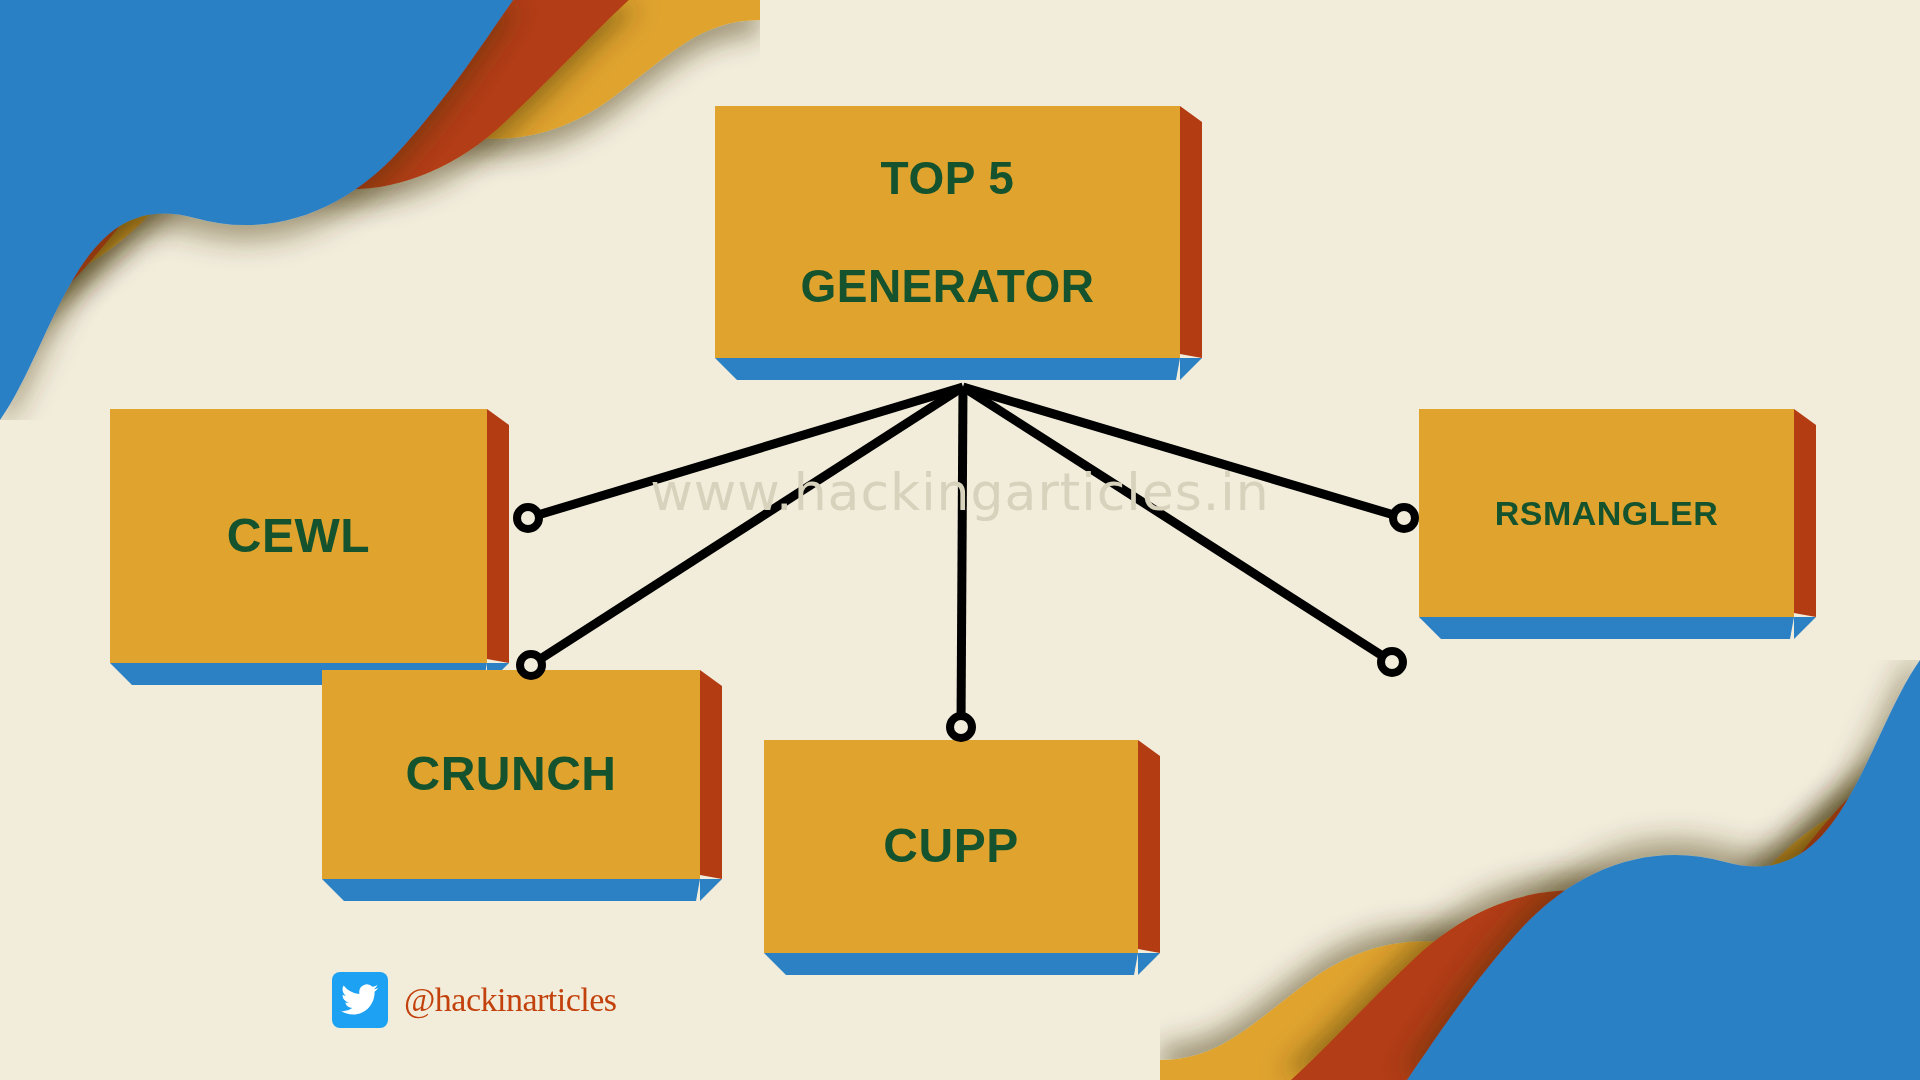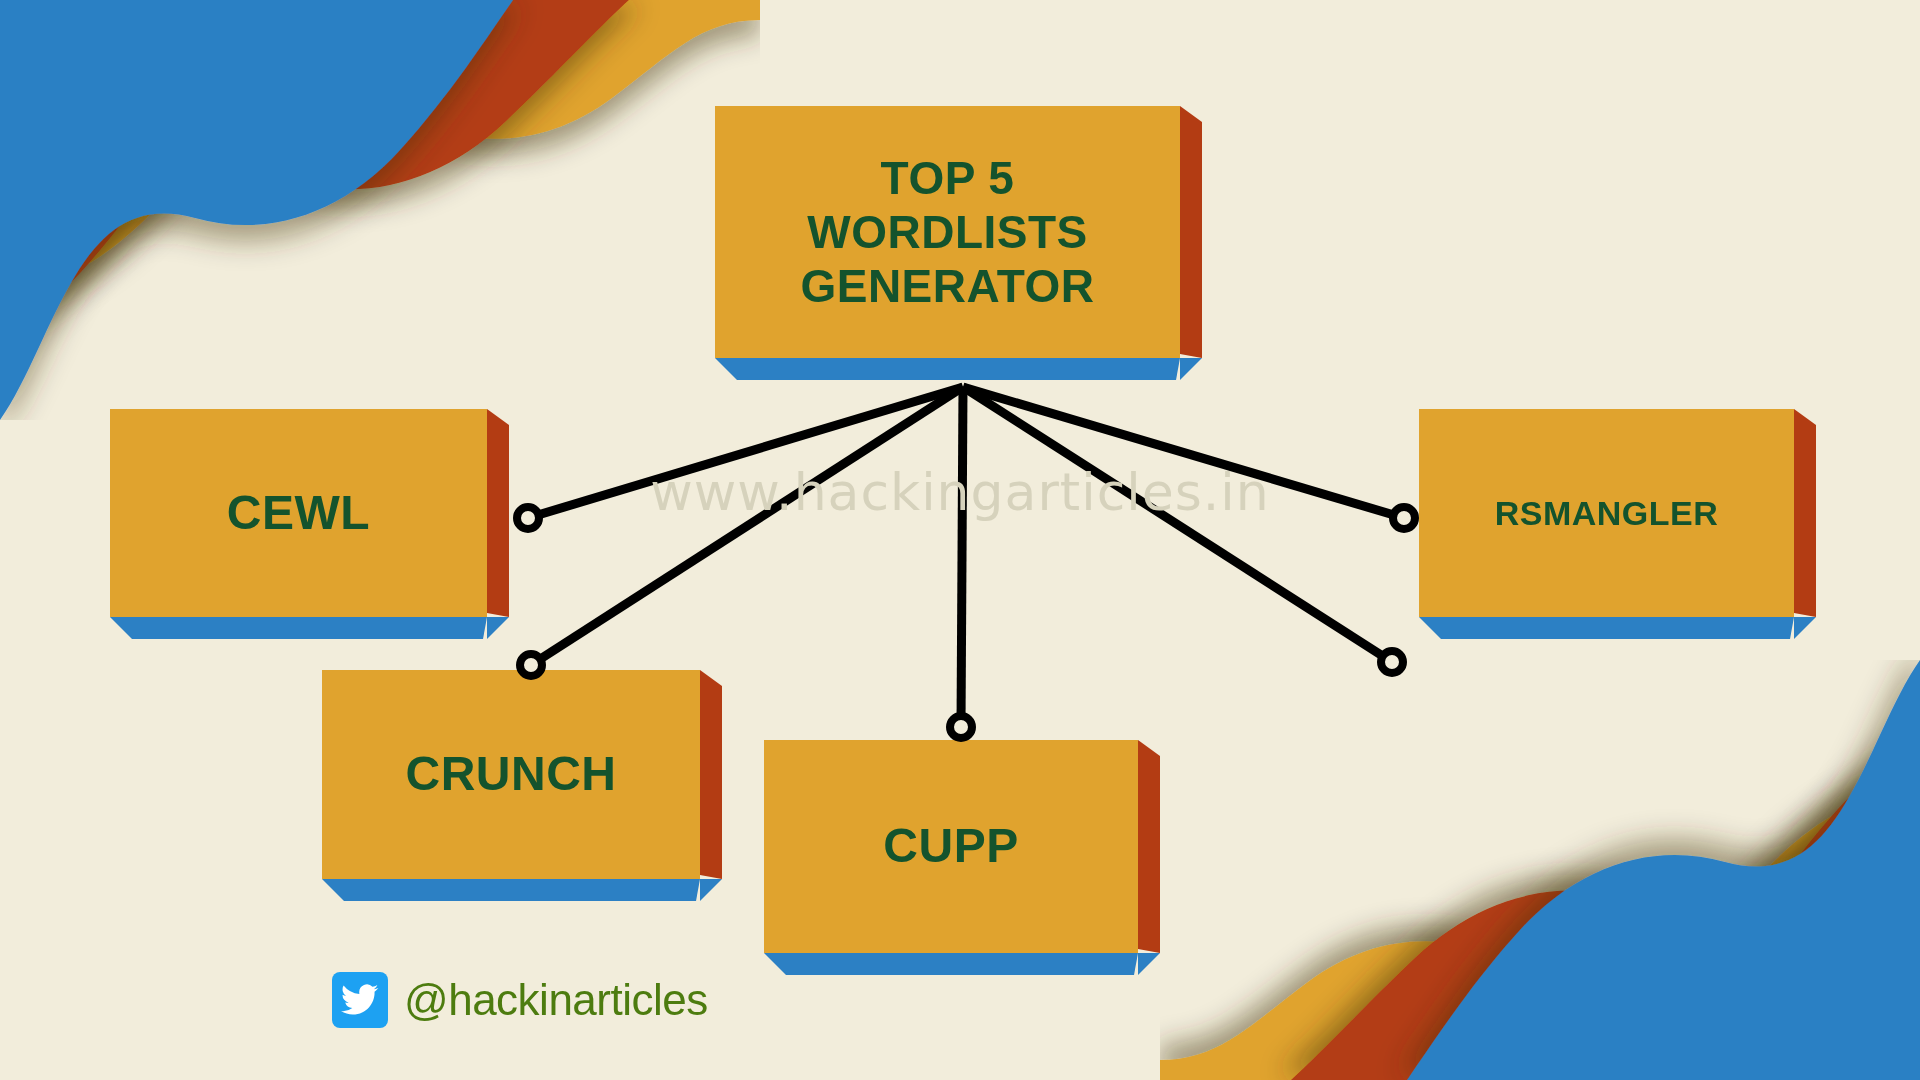--- a/index.html
+++ b/index.html
@@ -89,23 +89,23 @@
     display:flex; align-items:center; gap:16px;
     z-index:5;
   }
   .credit .tw-badge {
     width:56px; height:56px;
     background:#1da1f2;
     border-radius:8px;
     display:flex; align-items:center; justify-content:center;
   }
   .credit .handle {
-    font-size:44px;
-    color:#4d7c0f;
-    font-family:Liberation Sans, sans-serif;
+    font-size:34px;
+    color:#c2410c;
+    font-family:Liberation Serif, serif;
     font-weight:400;
     letter-spacing:-0.5px;
   }
 </style>
 </head>
 <body>
 
 <div id="stage">
 
   <svg class="corner tl" viewBox="0 0 760 420">
@@ -154,27 +154,27 @@
     </g>
   </svg>
 
   <div class="node" id="node-title" style="left:715px; top:106px; width:465px; height:252px;">
     <div class="side-right"></div>
     <div class="side-bottom"></div>
     <div class="side-corner"></div>
     <div class="face" style="font-size:46px;">
       <span>
         <span>TOP 5</span><br>
-        <span>WORDLISTS</span><br>
+        <br>
         <span>GENERATOR</span>
       </span>
     </div>
   </div>
 
-  <div class="node" id="node-cewl" style="left:110px; top:409px; width:377px; height:208px;">
+  <div class="node" id="node-cewl" style="left:110px; top:409px; width:377px; height:254px;">
     <div class="side-right"></div>
     <div class="side-bottom"></div>
     <div class="side-corner"></div>
     <div class="face" style="font-size:48px;">CEWL</div>
   </div>
   <div class="knob" style="left:513px; top:503px;"></div>
 
   <div class="node" id="node-rsmangler" style="left:1419px; top:409px; width:375px; height:208px;">
     <div class="side-right"></div>
     <div class="side-bottom"></div>

